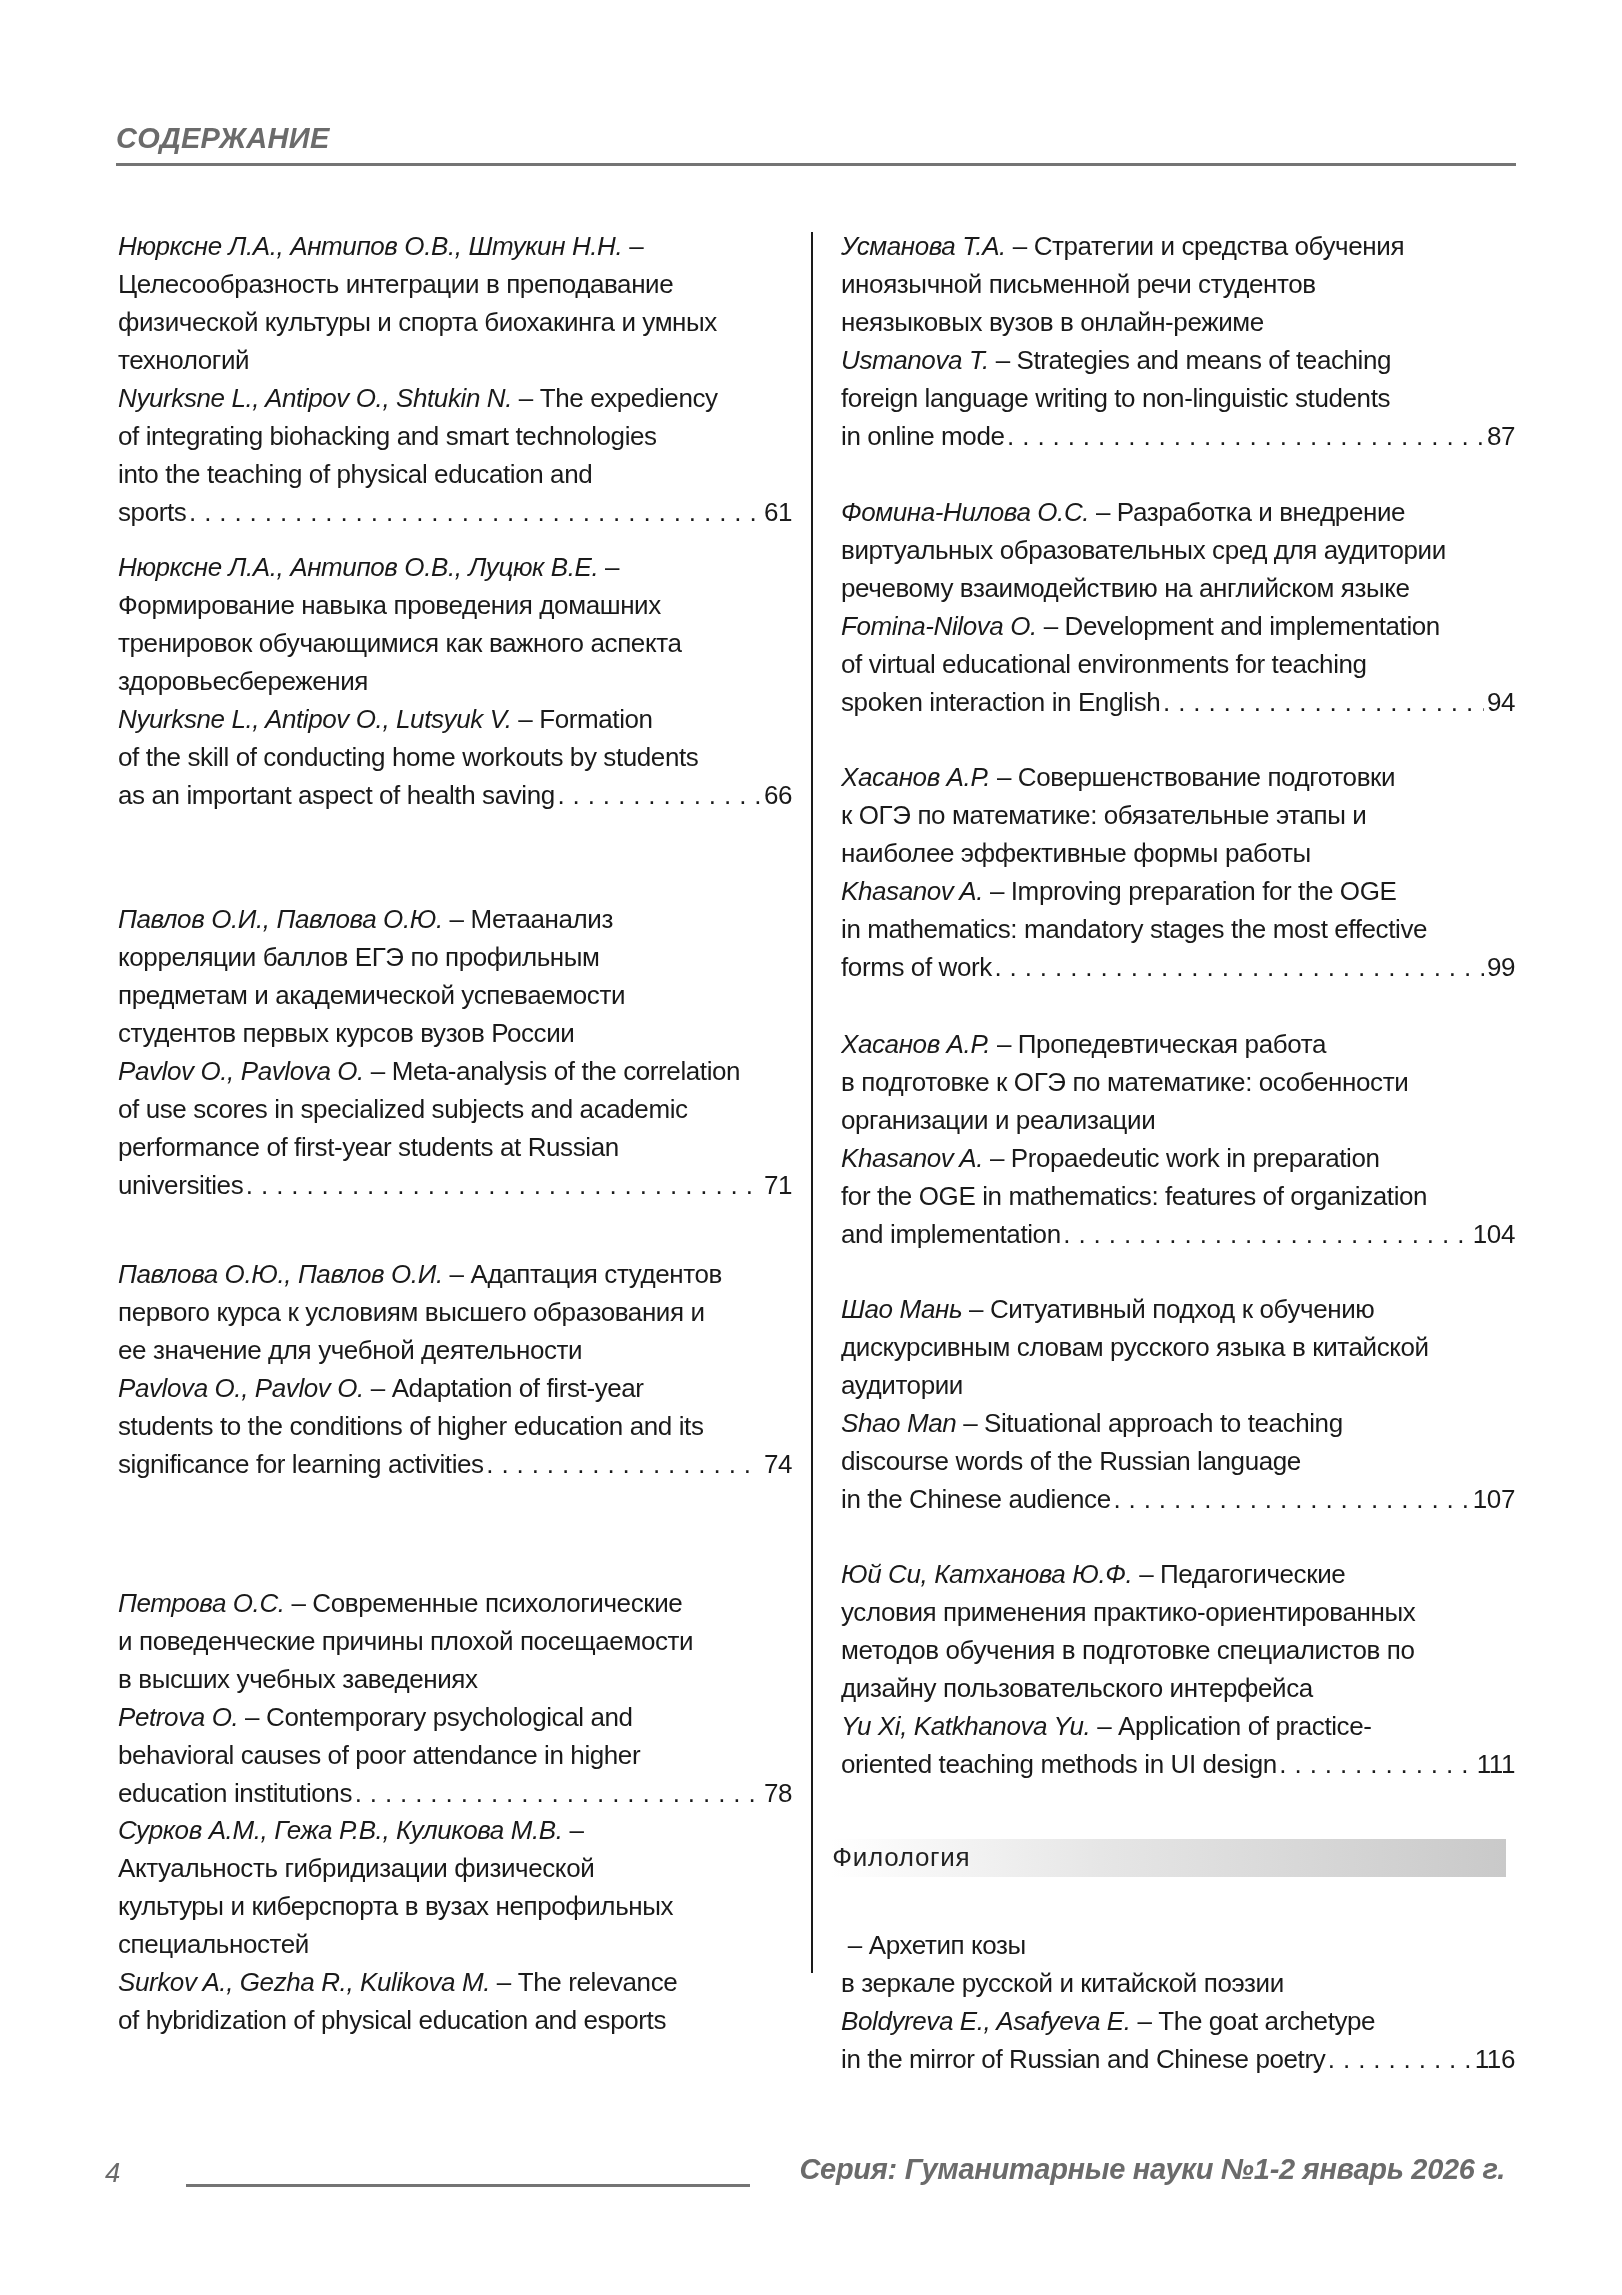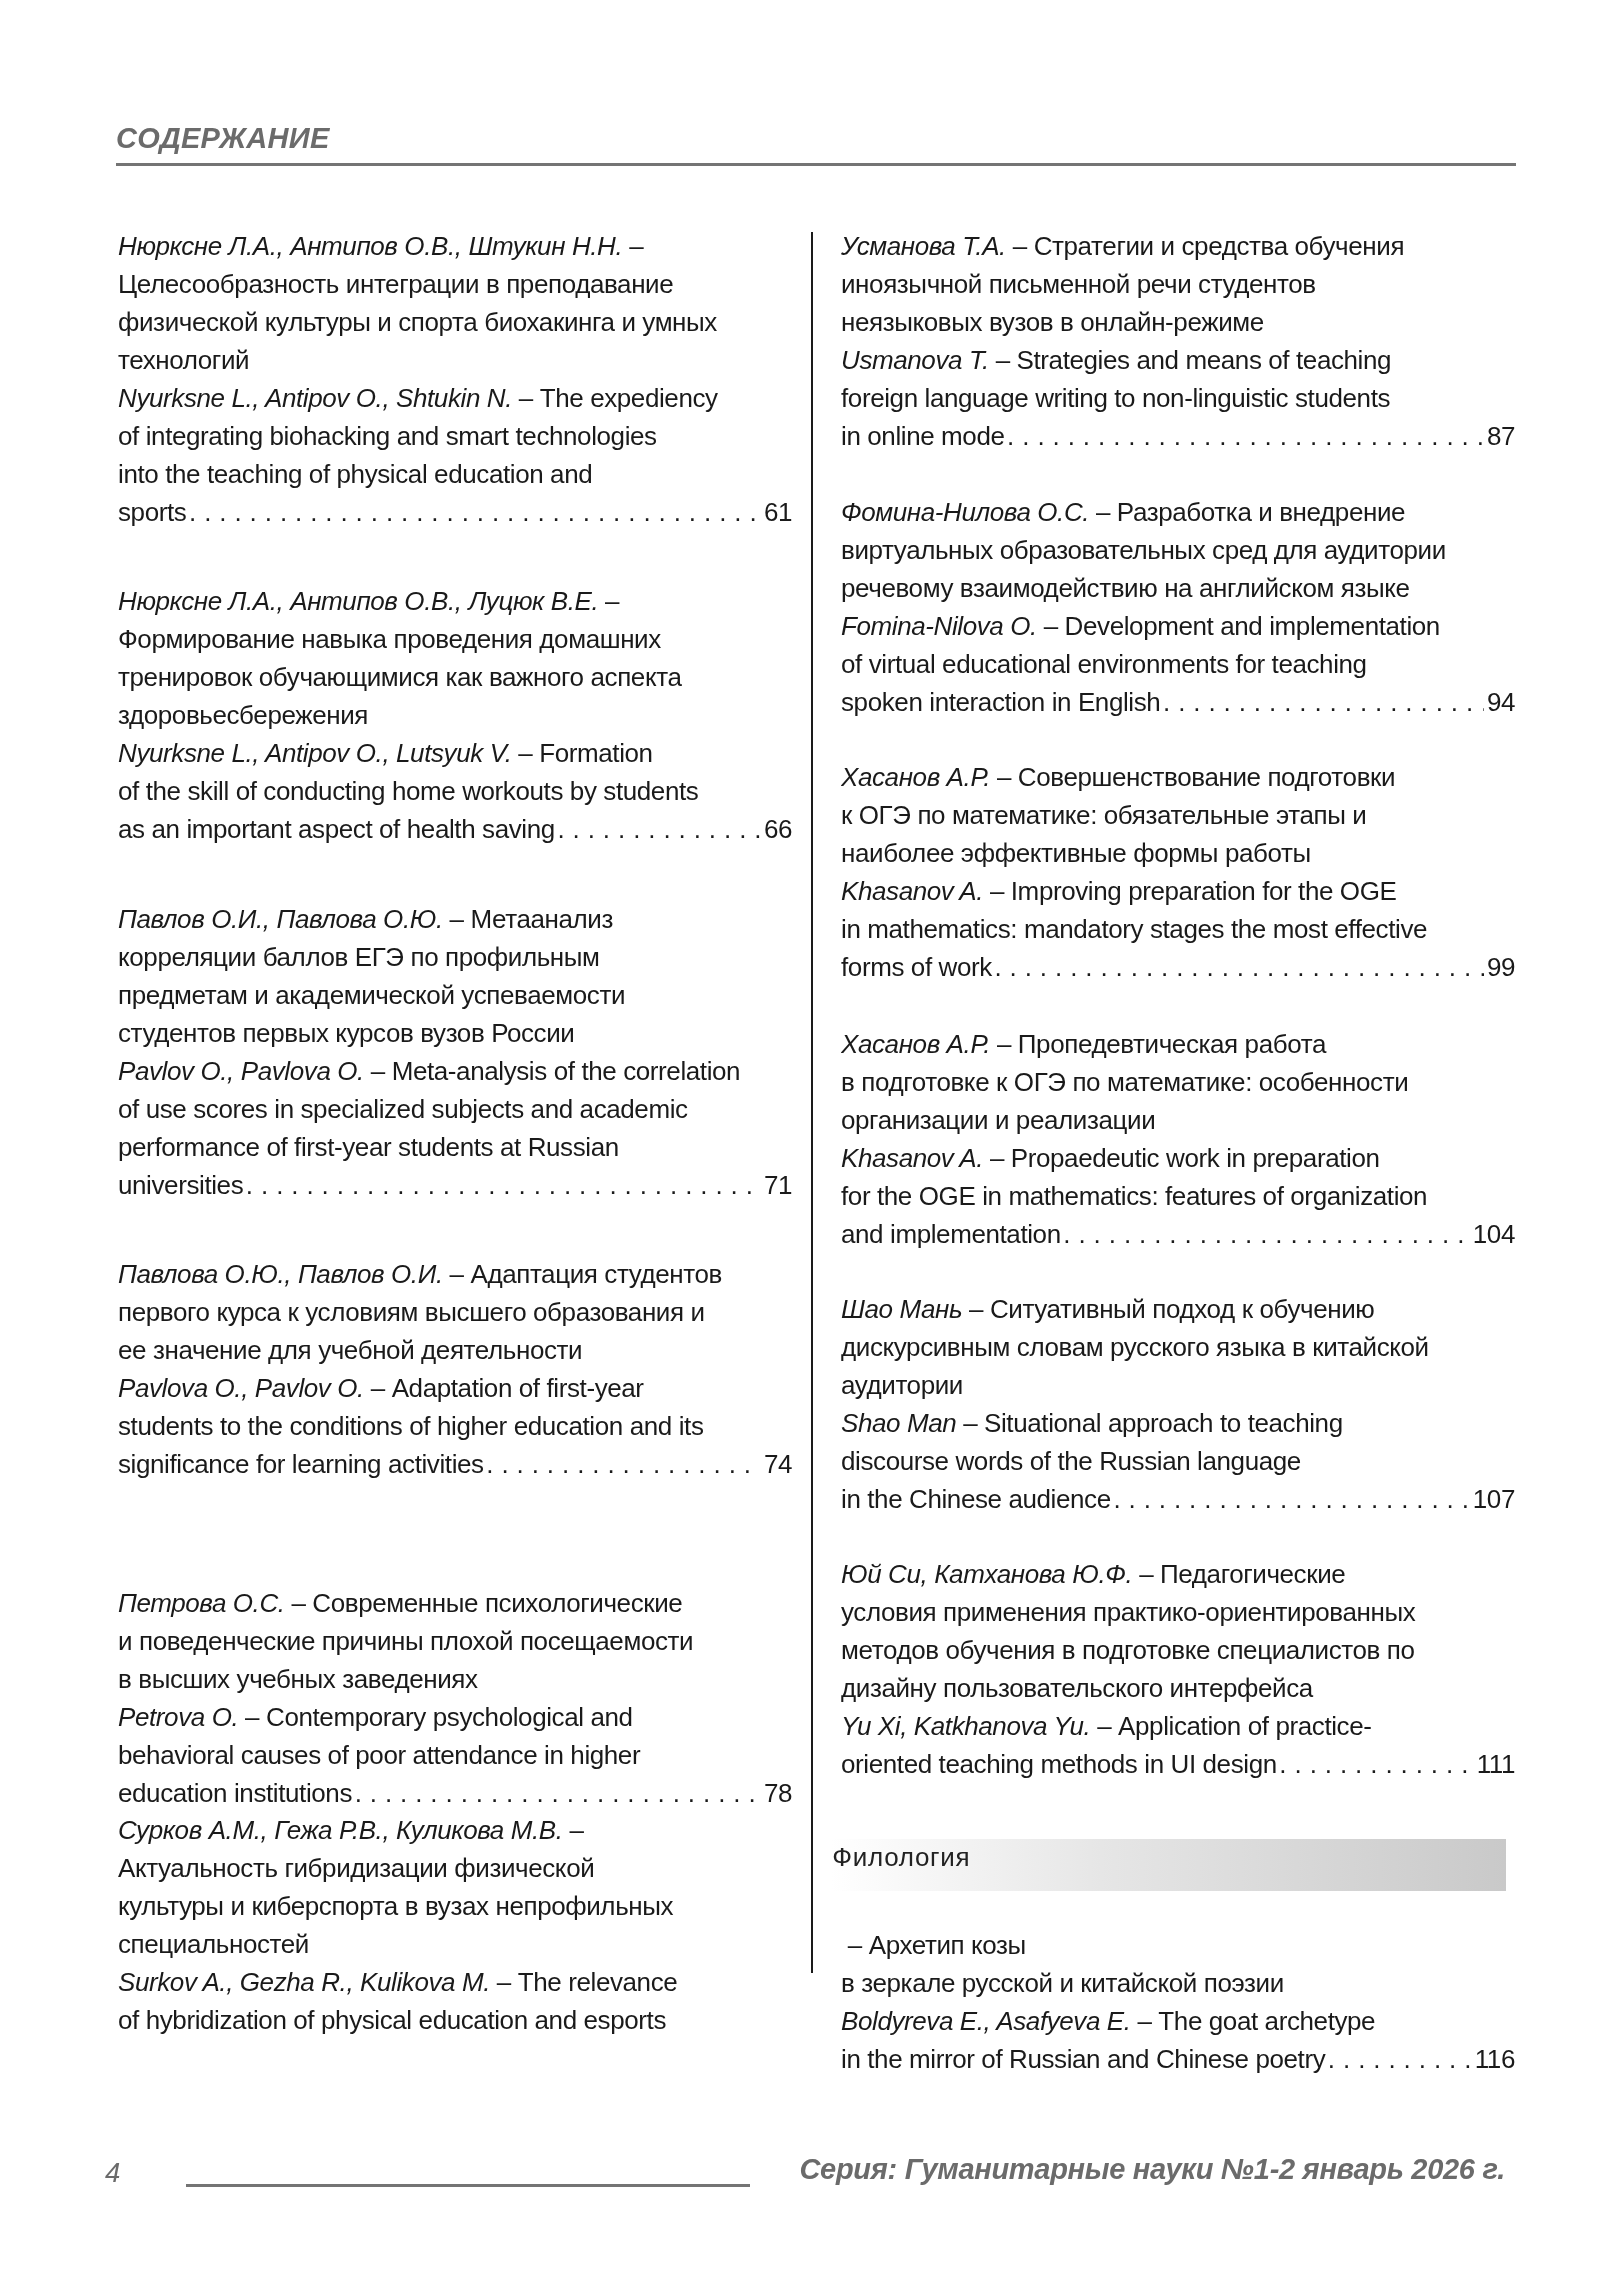--- a/index.html
+++ b/index.html
@@ -25,21 +25,21 @@
   }
   .authors-ru { font-weight: normal; font-style: italic; }
   .authors-en { font-style: italic; }
   .leader {
     flex: 1; overflow: hidden; white-space: nowrap; margin: 0 2.6px; letter-spacing: 3.9px;
     color: #1a1a1a;
   }
   .leader::before { content: ". . . . . . . . . . . . . . . . . . . . . . . . . . . . . . . . . . . . . . . . . . . . . . . . . . . . . . . . . . . . . . . . . . . . . . . . . . . . . . . . . . . . . . . . . . . . . . . . . ."; letter-spacing: 0; word-spacing: 0.7px; }
   .page-num { flex: none; }
   .section-bar {
-    position: absolute; left: 831px; top: 1839px; width: 675px; height: 52px;
+    position: absolute; left: 831px; top: 1839px; width: 675px; height: 38px;
     background: linear-gradient(to right, #ffffff 0%, #e6e6e6 40%, #c9c9c9 100%);
   }
   .section-bar-label {
     position: absolute; left: 1.3px; top: 2.6px; font-size: 26px; color: #222; letter-spacing: 0.7px;
     font-weight: normal;
   }
   .footer-page { position: absolute; left: 105px; top: 2157px; font-size: 27.5px; font-style: italic; color: #6b6b6b; }
   .footer-rule { position: absolute; left: 186px; top: 2184px; width: 564px; height: 3.3px; background: #747474; }
   .footer-series {
     position: absolute; right: 118px; top: 2153px; font-size: 29px; font-weight: bold; font-style: italic;
@@ -80,21 +80,21 @@
     <div class="line">
         <span>into the teaching of physical education and</span>
       </div>
     <div class="line">
         <span>sports</span>
         <span class="leader"></span>
         <span class="page-num">61</span>
       </div>
   </div>
 
-  <div class="entry" style="top:582px">
+  <div class="entry" style="top:548px">
     <div class="line">
         <span class="authors-ru">Нюрксне Л.А., Антипов О.В., Луцюк В.Е.</span>
         <span style="white-space:pre"> – </span>
       </div>
     <div class="line">
         <span>Формирование навыка проведения домашних</span>
       </div>
     <div class="line">
         <span>тренировок обучающимися как важного аспекта</span>
       </div>

